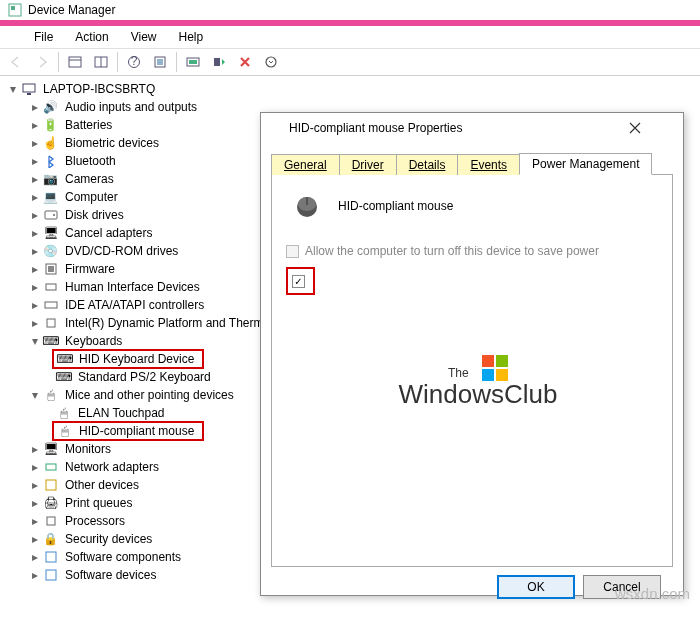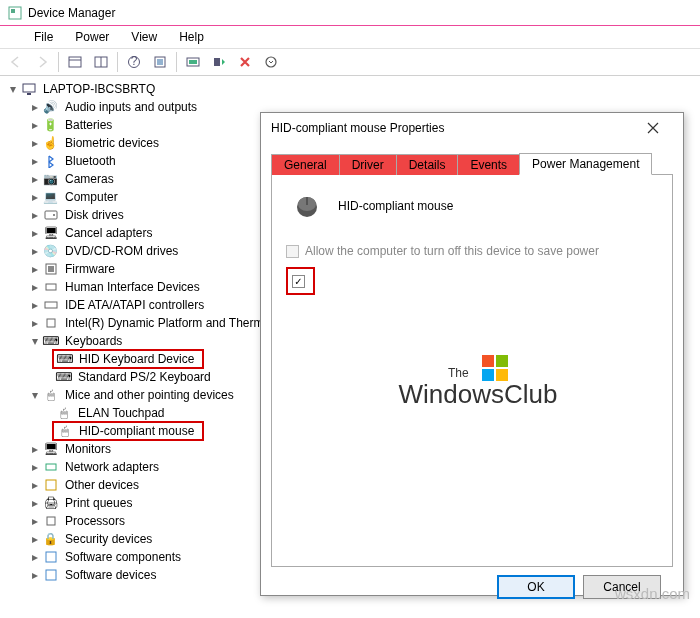--- a/index.html
+++ b/index.html
@@ -1,43 +1,43 @@
 <!DOCTYPE html>
 <html><head>
 <meta charset="utf-8">
 <style>
 * { box-sizing: border-box; font-family: "Segoe UI", Tahoma, sans-serif; font-size: 12px; }
 body { margin: 0; width: 700px; height: 618px; background: #fff; position: relative; overflow: hidden; }
 
 
-.titlebar { height: 26px; display: flex; align-items: center; padding: 0 8px; border-bottom: 1px solid #ec4899; gap: 6px; }
+.titlebar { height: 26px; display: flex; align-items: center; padding: 0 8px; border-bottom: 6px solid #ec4899; gap: 6px; }
 .titlebar .ic { width: 14px; height: 14px; display: inline-flex; align-items: center; justify-content: center; }
 .menubar { height: 22px; display: flex; align-items: center; padding: 0 24px; gap: 2px; }
 .menubar span { padding: 2px 10px; }
 .toolbar { height: 28px; display: flex; align-items: center; padding: 0 4px; gap: 2px; border-top: 1px solid #e0e0e0; border-bottom: 1px solid #d0d0d0; }
 .tb-btn { width: 24px; height: 24px; display: inline-flex; align-items: center; justify-content: center; border: 1px solid transparent; opacity: .9; }
 .tb-btn.dis { opacity: .35; }
 .sep { width: 1px; height: 20px; background: #d0d0d0; margin: 0 2px; }
 
 .tree { position: absolute; top: 76px; left: 0; right: 0; bottom: 14px; overflow: hidden; padding: 4px 0; }
 .node { display: flex; align-items: center; height: 18px; white-space: nowrap; }
 .tw { width: 14px; height: 14px; display: inline-flex; align-items: center; justify-content: center; color: #666; margin-right: 1px; }
 .di { width: 16px; height: 16px; display: inline-flex; align-items: center; justify-content: center; margin-right: 4px; }
 .lbl { padding: 0 2px; }
 .hl { border: 2px solid #d40000; padding: 0 6px 0 3px; display: inline-flex; align-items: center; height: 20px; }
 
 
 .dialog { position: absolute; left: 260px; top: 112px; width: 424px; height: 484px; background: #fff; border: 1px solid #888; box-shadow: 2px 2px 8px rgba(0,0,0,.25); }
-.dlg-title { height: 30px; display: flex; align-items: center; padding: 0 10px; justify-content: space-between; }
+.dlg-title { height: 30px; display: flex; align-items: center; padding: 0 28px; justify-content: space-between; }
 .dlg-close { width: 40px; height: 28px; display: flex; align-items: center; justify-content: center; }
 .dlg-body { padding: 8px 10px 10px; }
 .tabs { display: flex; align-items: end; height: 24px; border-bottom: 1px solid #aaa; }
 .tab { padding: 3px 12px 3px; border: 1px solid #aaa; border-bottom: none; background: #fff; margin-right: -1px; position: relative; top: 1px; color: #000; }
 .tab.active { background: #fff; border-bottom: 1px solid #fff; z-index: 2; }
-.tab:not(.active) { background: #ef4444; }
+.tab:not(.active) { background: #fef9c3; text-decoration: underline; }
 .panel { border: 1px solid #aaa; border-top: none; height: 392px; padding: 12px 14px; position: relative; }
 .dev-row { display: flex; align-items: center; gap: 14px; margin: 6px 4px 22px; }
 .mouse-ic { width: 34px; height: 26px; display: inline-flex; align-items: center; justify-content: center; }
 .chk-row { display: flex; align-items: center; gap: 6px; height: 20px; }
 .chk-row.dis { color: #888; }
 .chk { width: 13px; height: 13px; border: 1px solid #888; display: inline-flex; align-items: center; justify-content: center; font-size: 10px; }
 .chk.dis { border-color: #bbb; background: #f4f4f4; }
 .hl2 { border: 2px solid #d40000; padding: 2px 8px 2px 4px; display: inline-flex; align-items: center; margin-top: 6px; }
 .logo { position: absolute; left: 12px; right: 0; top: 180px; text-align: center; }
 .logo .t1 { font-size: 26px; font-weight: 400; color: #333; line-height: 1; }
@@ -57,21 +57,21 @@
     <svg width="14" height="14">
         <rect x="1" y="1" width="12" height="12" fill="none" stroke="#5a8" stroke-width="1"></rect>
         <rect x="3" y="3" width="4" height="4" fill="#5a8"></rect>
       </svg>
   </span>
   <span>Device Manager</span>
 </div>
 
 <div class="menubar">
   <span>File</span>
-  <span>Power</span>
+  <span>Action</span>
   <span>View</span>
   <span>Help</span>
 </div>
 
 <div class="toolbar">
   <span class="tb-btn dis">
       <svg width="14" height="14">
         <path d="M9 2 L3 7 L9 12" fill="none" stroke="#888" stroke-width="1.5"></path>
       </svg>
     </span>

